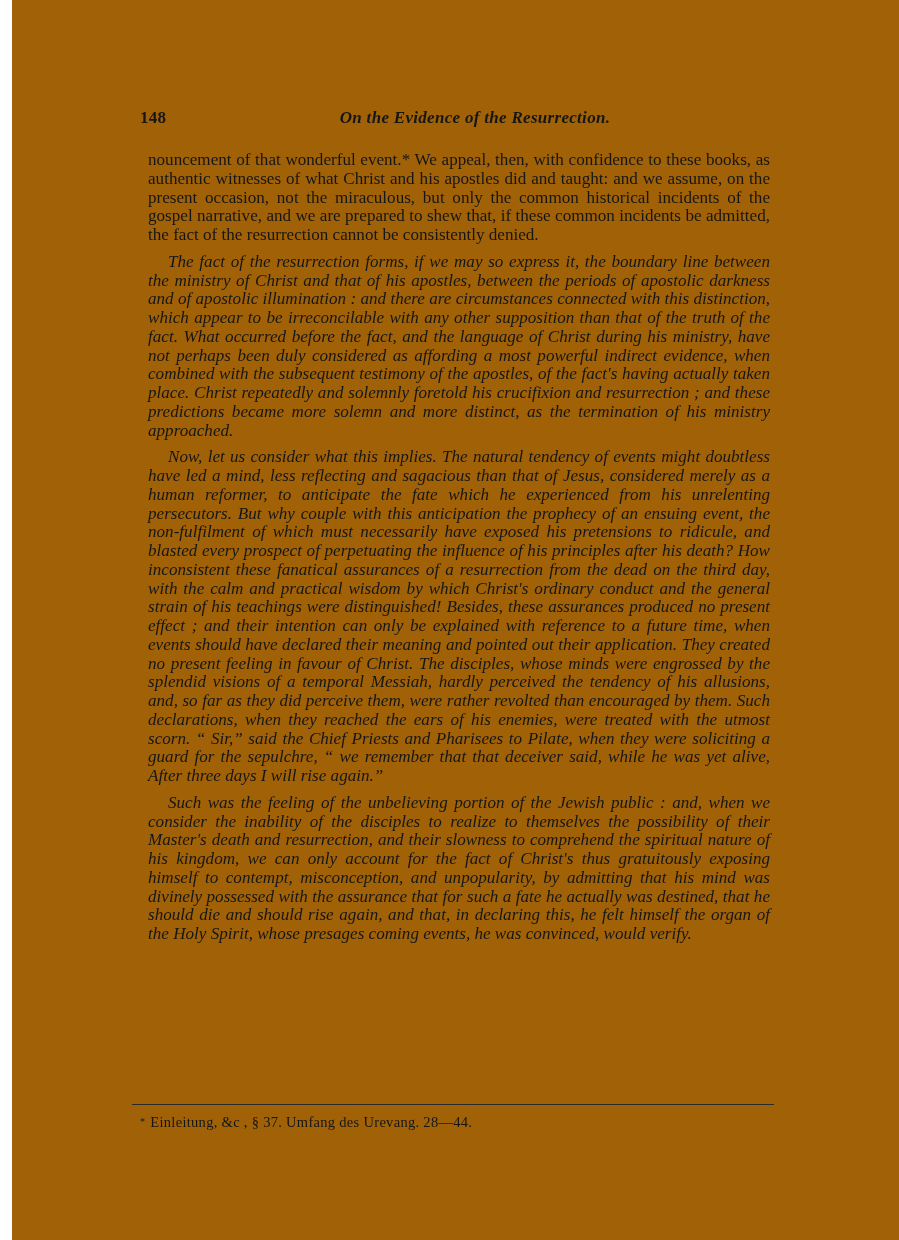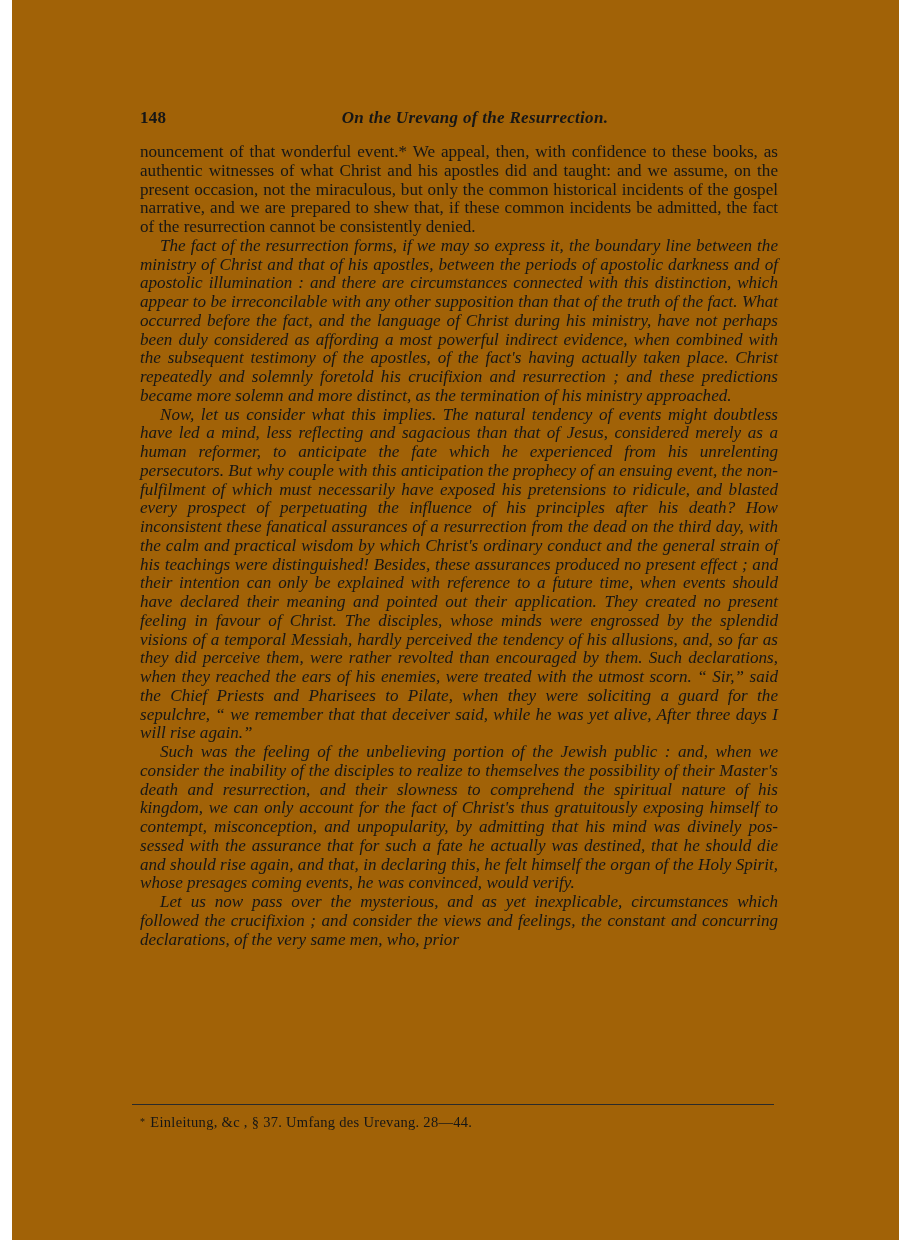--- a/index.html
+++ b/index.html
@@ -6,41 +6,40 @@
   body { width: 899px; height: 1240px; position: relative; overflow: hidden; }
   .page {
     position: absolute; left: 12px; top: 0; width: 899px; height: 1240px;
     background: #a16207; color: #161616;
     font-family: "Liberation Serif", "DejaVu Serif", serif;
   }
   .header { position: absolute; left: 128px; top: 108px; width: 640px; height: 24px; }
   .page-number { position: absolute; left: 0; top: 0; font-size: 17px; font-weight: bold; letter-spacing: 0.2px; }
   .running-title { position: absolute; left: 0; right: 0; top: 0; text-align: center; font-style: italic; font-weight: bold; font-size: 17px; letter-spacing: 0.3px; padding-left: 30px; }
   .body { position: absolute; left: 128px; top: 143px; width: 638px; }
-  .para { margin: 0; font-size: 17.1px; line-height: 18.75px; text-align: justify; text-align-last: left; hyphens: manual; }
+  .para { margin: 8px; font-size: 17.1px; line-height: 18.75px; text-align: justify; text-align-last: left; hyphens: manual; }
   .para.indent { text-indent: 20px; font-style: italic; }
   .rule { position: absolute; left: 120px; top: 1104px; width: 642px; height: 0; border-top: 1.6px solid #2a2a2a; }
   .footnote { position: absolute; left: 128px; top: 1114px; width: 638px; text-align: left; font-size: 14.5px; letter-spacing: 0.3px; padding-right: 40px; box-sizing: border-box; }
   .fn-mark { font-size: 10px; vertical-align: 2px; margin-right: 5px; }
 </style>
 </head>
 <body>
 
 <div class="page">
   <div class="header">
     <span class="page-number">148</span>
-    <div class="running-title">On the Urevang of the Resurrection.</div>
+    <div class="running-title">On the Evidence of the Resurrection.</div>
   </div>
 
   <div class="body">
     <p class="para">nouncement of that wonderful event.* We appeal, then, with confidence to these books, as authentic witnesses of what Christ and his apostles did and taught: and we assume, on the present occasion, not the miraculous, but only the common historical incidents of the gospel narrative, and we are prepared to shew that, if these common incidents be admitted, the fact of the resurrection cannot be consistently denied.</p>
     <p class="para indent">The fact of the resurrection forms, if we may so express it, the boundary line between the ministry of Christ and that of his apostles, between the periods of apostolic darkness and of apostolic illumination : and there are circumstances connected with this distinction, which appear to be irrecon­cilable with any other supposition than that of the truth of the fact. What occurred before the fact, and the language of Christ during his ministry, have not perhaps been duly considered as affording a most powerful indirect evidence, when combined with the subsequent testimony of the apostles, of the fact's having actually taken place. Christ repeatedly and solemnly fore­told his crucifixion and resurrection ; and these predictions became more solemn and more distinct, as the termination of his ministry approached.</p>
     <p class="para indent">Now, let us consider what this implies. The natural tendency of events might doubtless have led a mind, less reflecting and sagacious than that of Jesus, considered merely as a human reformer, to anticipate the fate which he experienced from his unrelenting persecutors. But why couple with this anticipation the prophecy of an ensuing event, the non-fulfilment of which must necessarily have exposed his pretensions to ridicule, and blasted every prospect of perpetuating the influence of his principles after his death? How inconsistent these fanatical assurances of a resurrection from the dead on the third day, with the calm and practical wisdom by which Christ's or­dinary conduct and the general strain of his teachings were distinguished! Besides, these assurances produced no present effect ; and their intention can only be explained with reference to a future time, when events should have declared their meaning and pointed out their application. They created no present feeling in favour of Christ. The disciples, whose minds were en­grossed by the splendid visions of a temporal Messiah, hardly perceived the tendency of his allusions, and, so far as they did perceive them, were rather revolted than encouraged by them. Such declarations, when they reached the ears of his enemies, were treated with the utmost scorn. “ Sir,” said the Chief Priests and Pharisees to Pilate, when they were soliciting a guard for the sepulchre, “ we remember that that deceiver said, while he was yet alive, After three days I will rise again.”</p>
     <p class="para indent">Such was the feeling of the unbelieving portion of the Jewish public : and, when we consider the inability of the disciples to realize to themselves the possibility of their Master's death and resurrection, and their slowness to comprehend the spiritual nature of his kingdom, we can only account for the fact of Christ's thus gratuitously exposing himself to contempt, miscon­ception, and unpopularity, by admitting that his mind was divinely pos­sessed with the assurance that for such a fate he actually was destined, that he should die and should rise again, and that, in declaring this, he felt him­self the organ of the Holy Spirit, whose presages coming events, he was convinced, would verify.</p>
-    <p class="para indent">Let us now pass over the mysterious, and as yet inexplicable, circum­stances which followed the crucifixion ; and consider the views and feelings, the constant and concurring declarations, of the very same men, who, prior</p>
   </div>
 
   <div class="rule"></div>
 
   <div class="footnote">
     <span class="fn-mark">*</span><span>Einleitung, &amp;c , § 37. Umfang des Urevang. 28—44.</span>
   </div>
 </div>
 
 </body></html>

